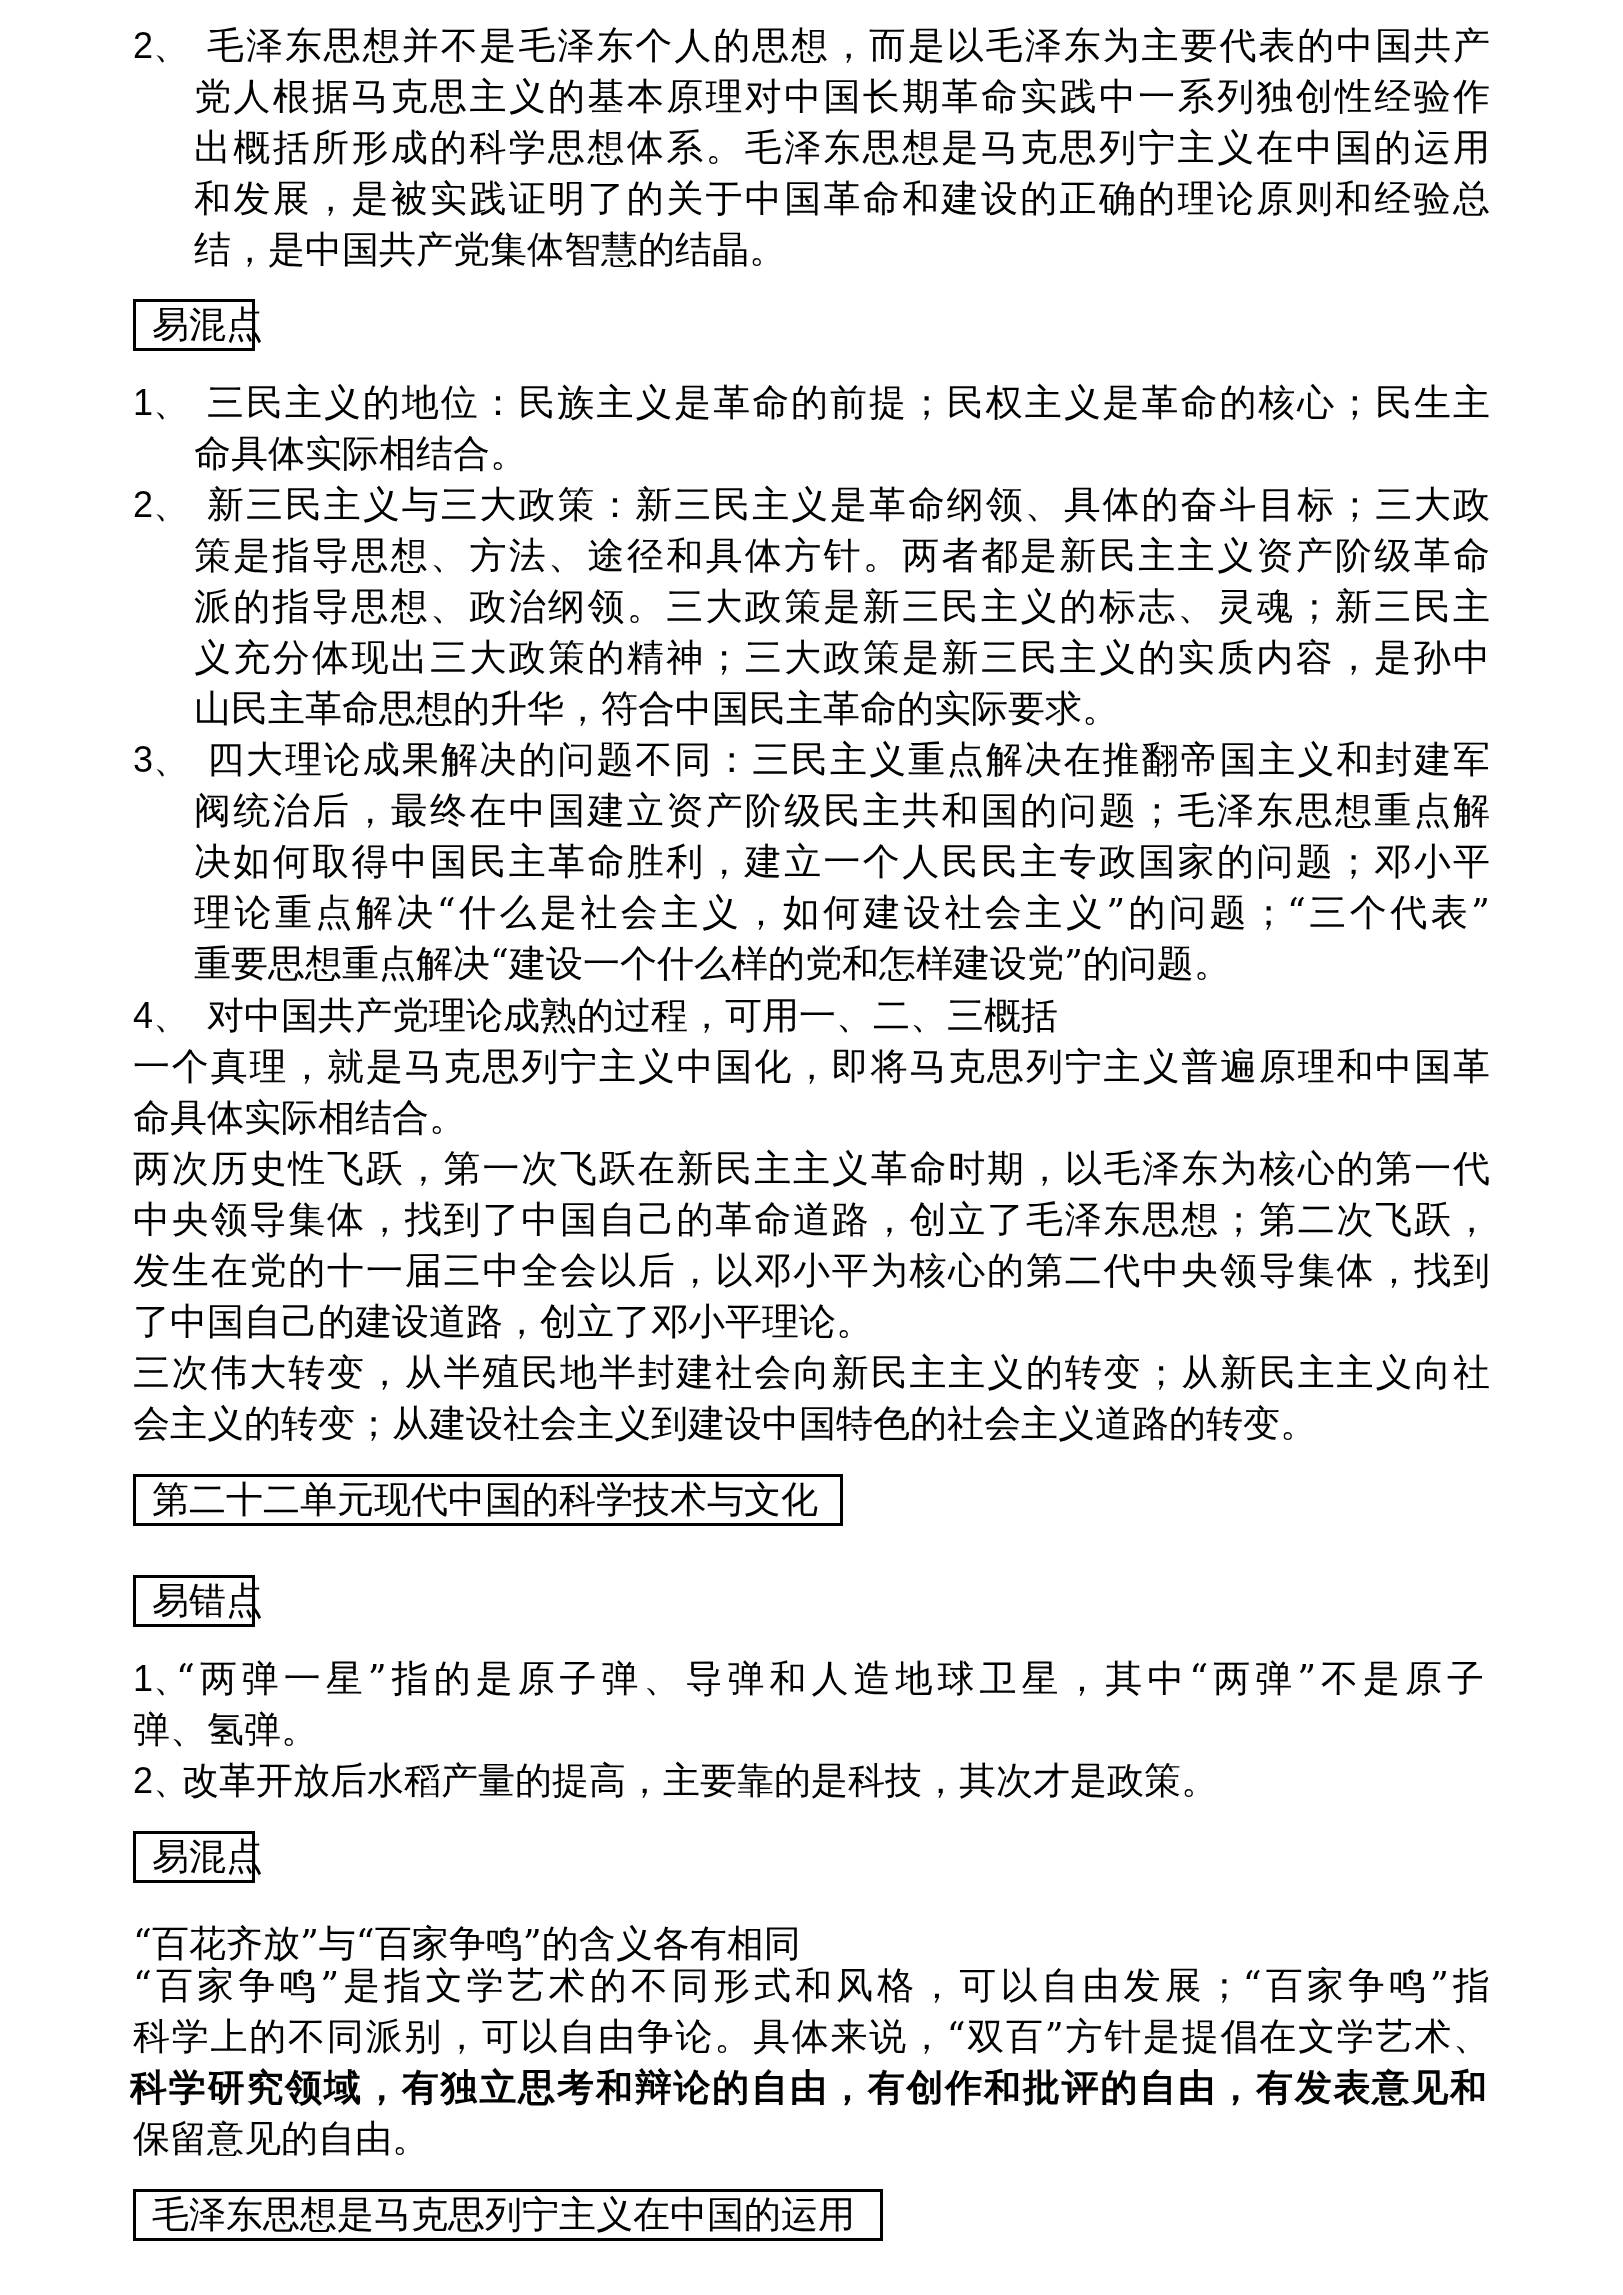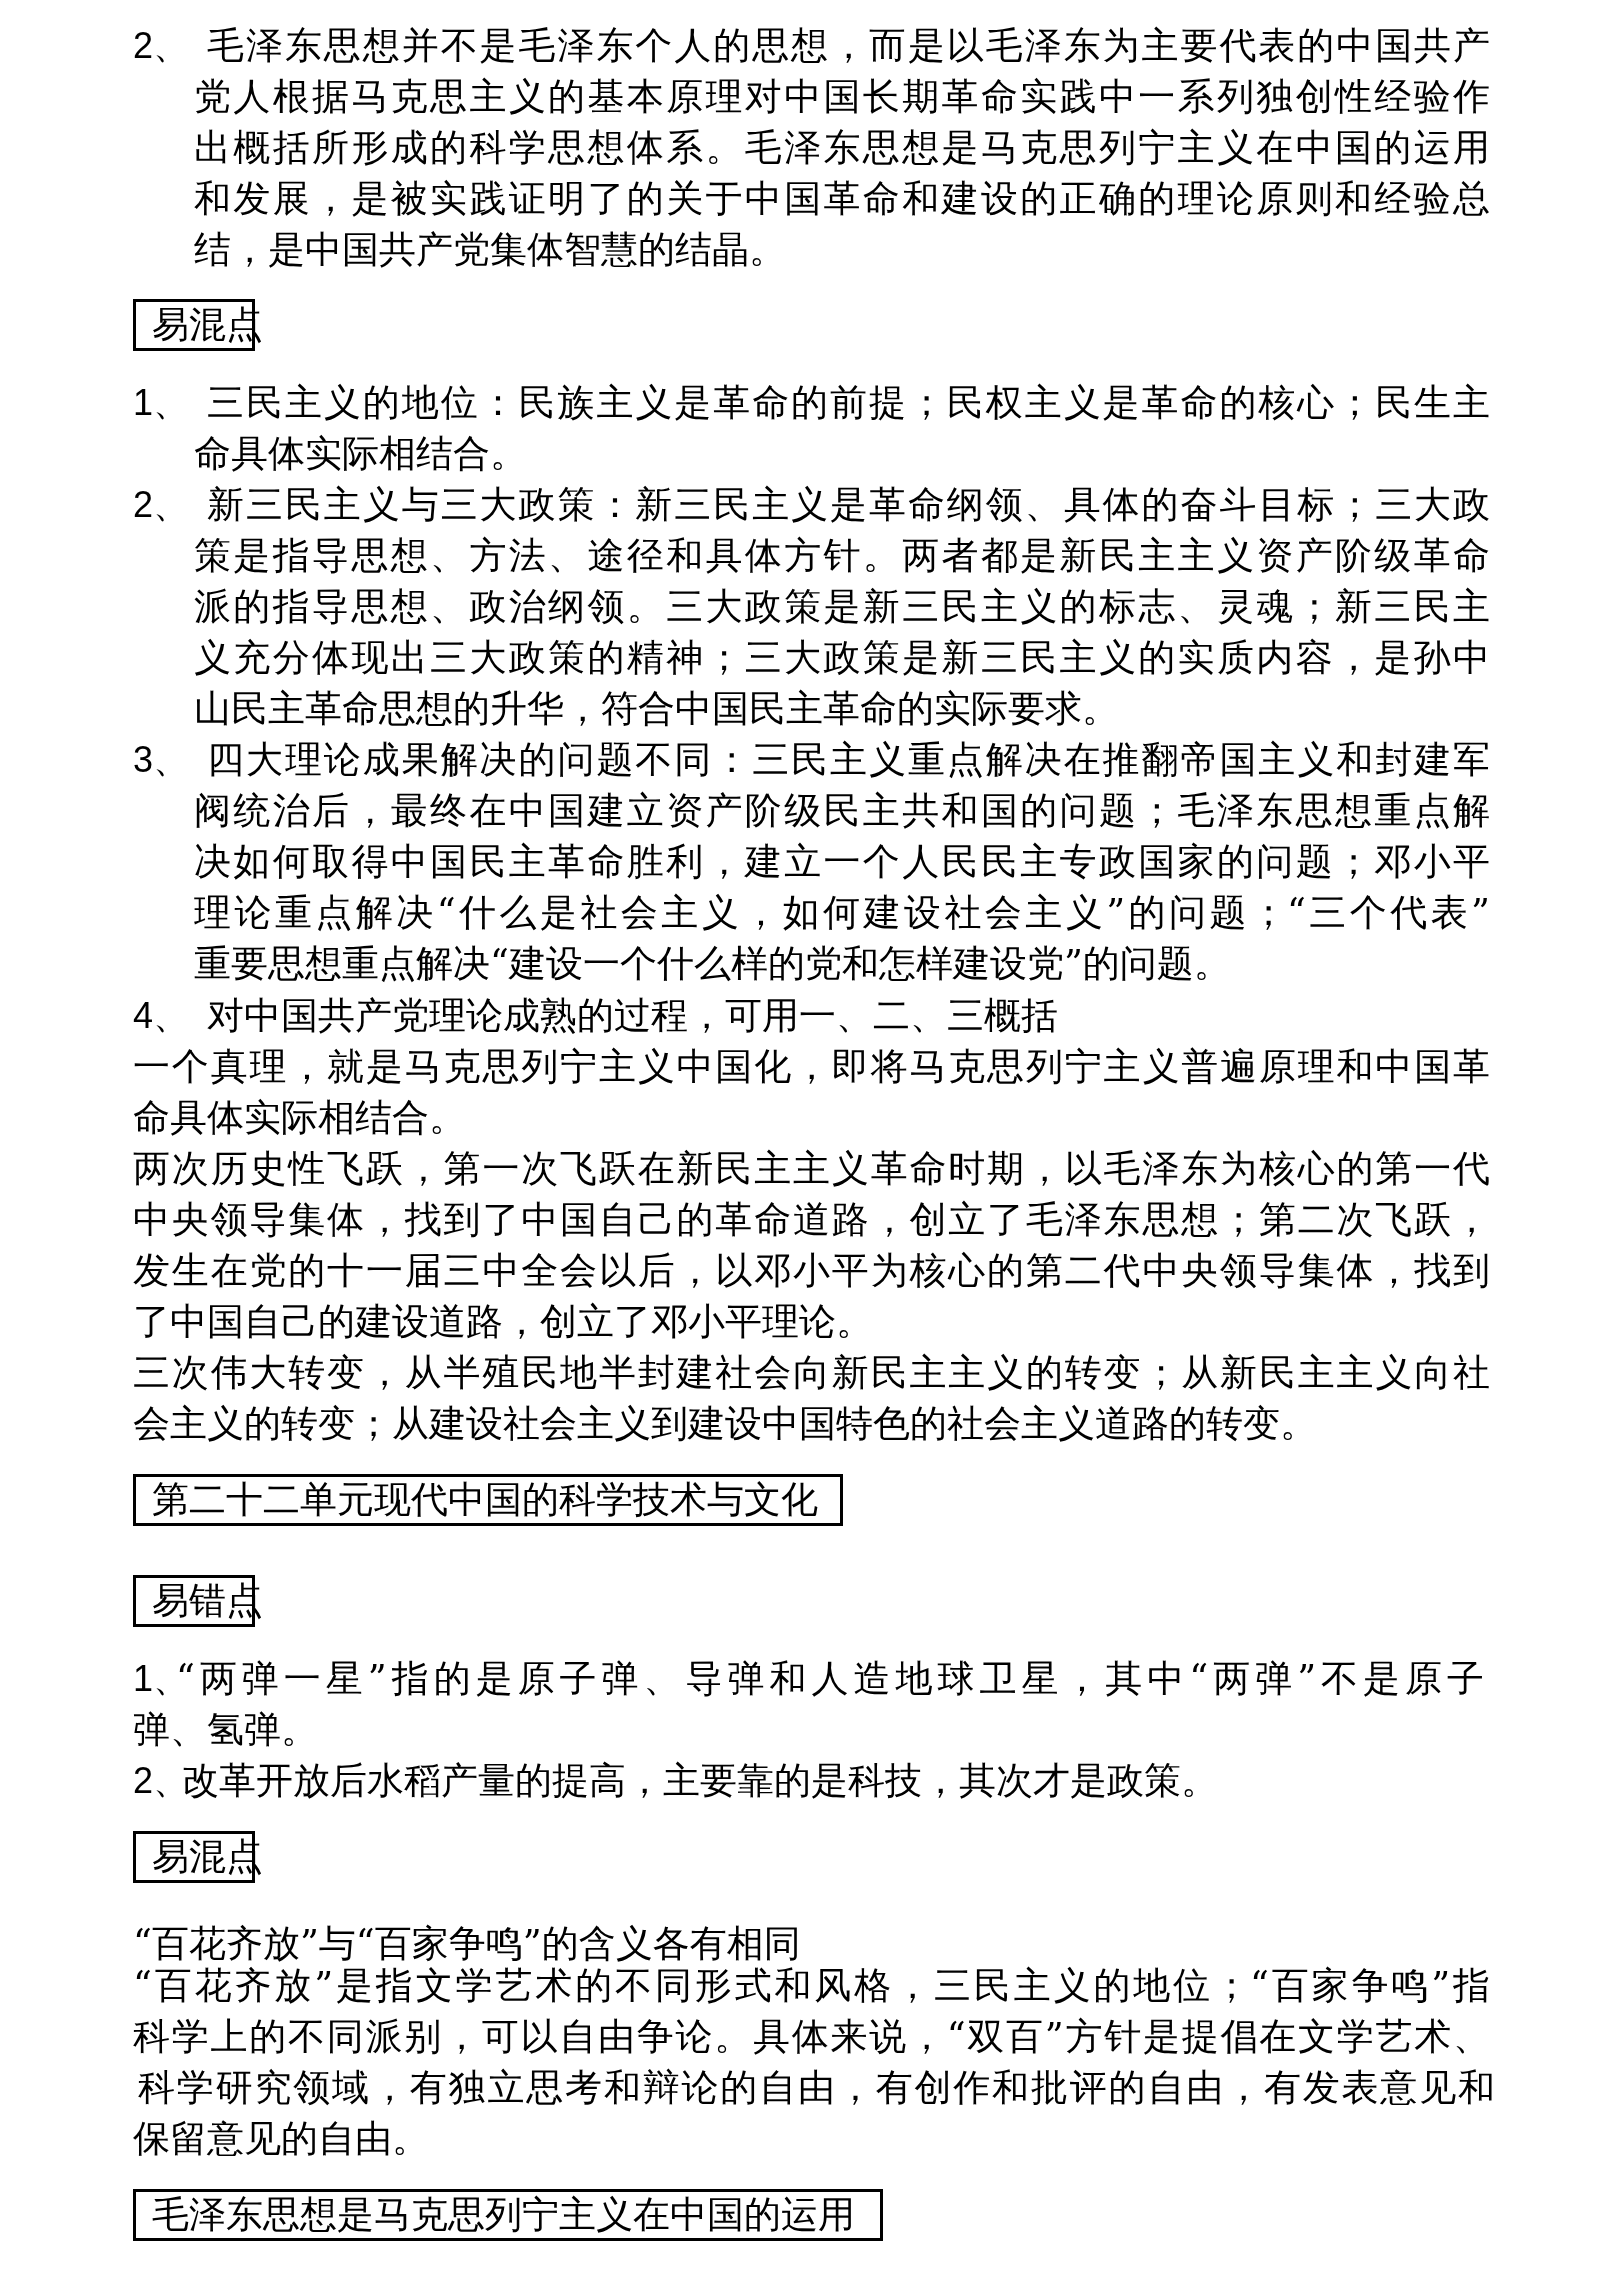--- a/index.html
+++ b/index.html
@@ -86,20 +86,20 @@
   <div>
     <div class="num" style="left:133px; top:1755px;">2、</div>
     <div class="ln" style="left:182px; top:1755px;">改革开放后水稻产量的提高，主要靠的是科技，其次才是政策。</div>
   </div>
 </div>
 
 <div class="box" style="left:133px; top:1831px; width:122px;">易混点</div>
 
 <div>
   <div class="ln" style="left:133px; top:1909px;margin-top:9px;">“百花齐放”与“百家争鸣”的含义各有相同</div>
-  <div class="ln just" style="left:133px; top:1960px; width:1357px;">“百花齐放”是指文学艺术的不同形式和风格，三民主义的地位；“百家争鸣”指</div>
+  <div class="ln just" style="left:133px; top:1960px; width:1357px;">“百家争鸣”是指文学艺术的不同形式和风格，可以自由发展；“百家争鸣”指</div>
   <div class="ln just" style="left:133px; top:2011px; width:1357px;">科学上的不同派别，可以自由争论。具体来说，“双百”方针是提倡在文学艺术、</div>
-  <div class="ln just" style="left:138px; top:2062px; width:1357px;">科学研究领域，有独立思考和辩论的自由，有创作和批评的自由，有发表意见和</div>
+  <div class="ln just" style="left:130px; top:2062px; width:1357px;font-weight:bold;">科学研究领域，有独立思考和辩论的自由，有创作和批评的自由，有发表意见和</div>
   <div class="ln" style="left:133px; top:2113px;">保留意见的自由。</div>
 </div>
 
 <div class="box" style="left:133px; top:2189px; width:750px;">毛泽东思想是马克思列宁主义在中国的运用</div>
 
 
 </body></html>

